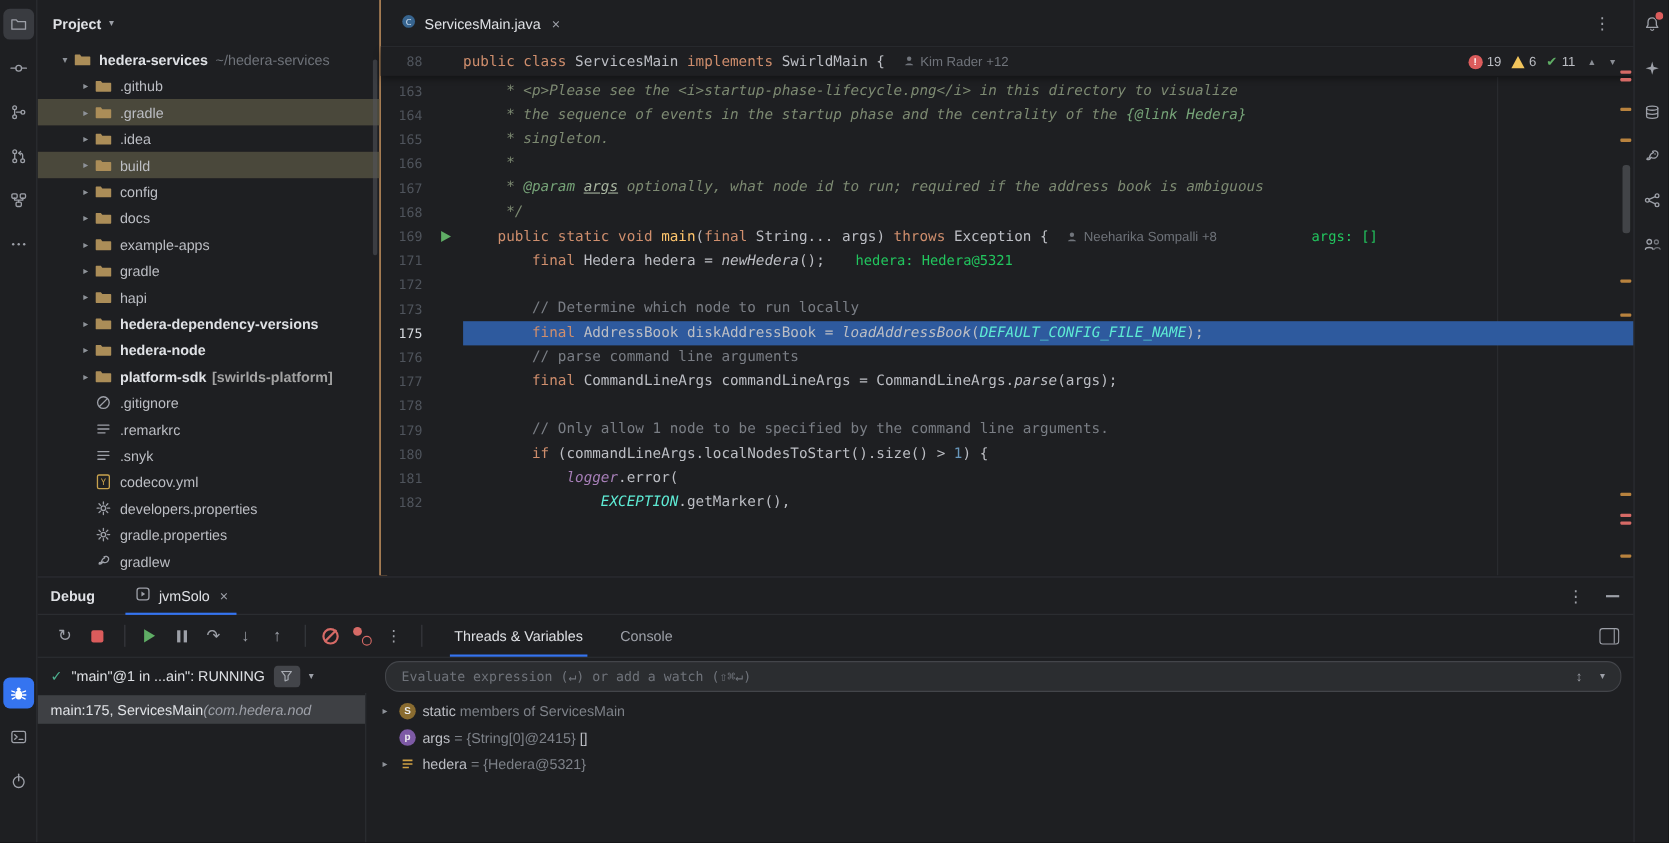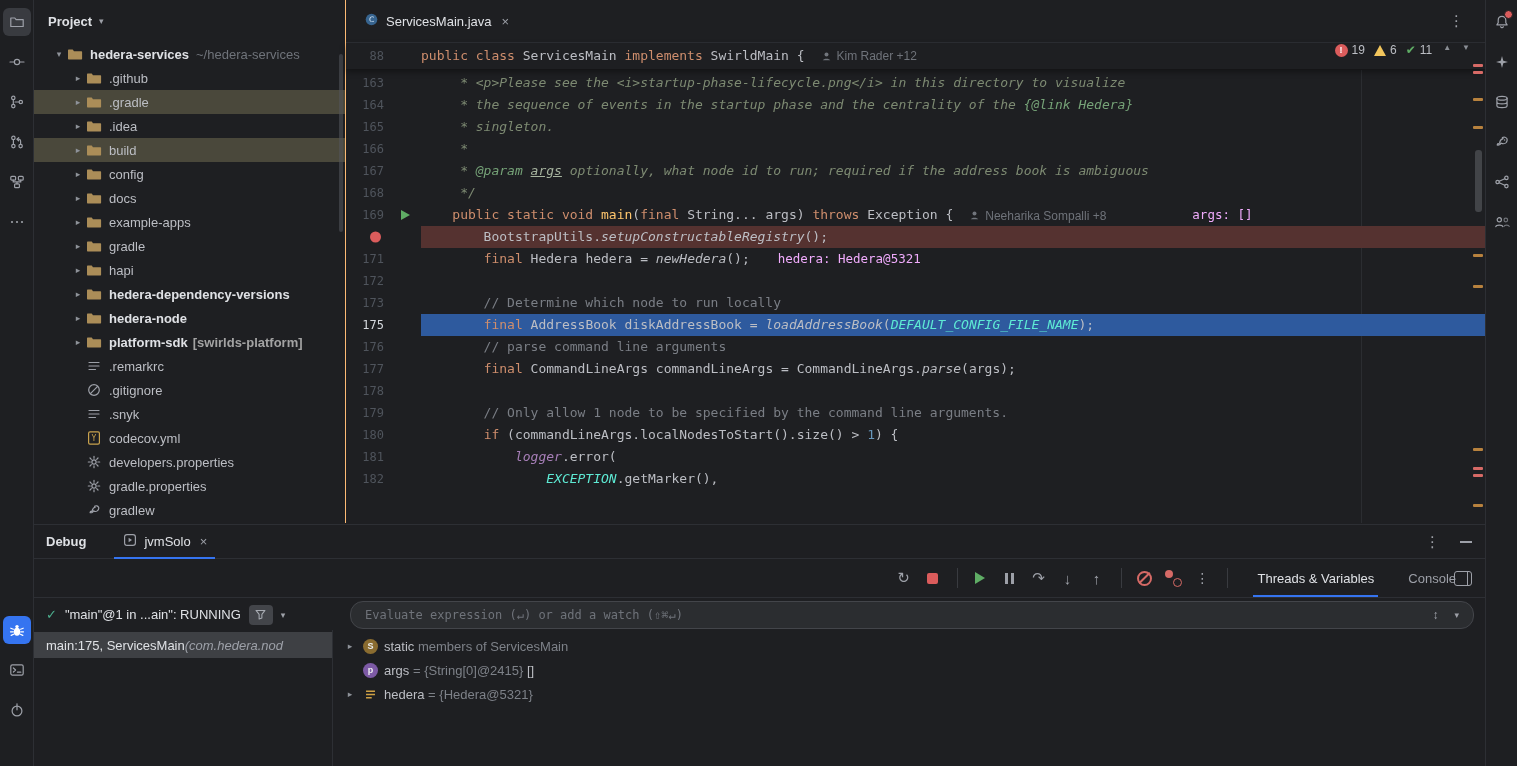--- a/index.html
+++ b/index.html
@@ -62,24 +62,24 @@
   .sg-c{color:#7a7e85;}
   .sg-d{color:#7d8a72;font-style:italic;}
   .sg-dt{color:#76a378;font-style:italic;}
   .sg-dp{color:#a8b5a0;font-style:italic;text-decoration:underline;}
   .sg-cn{color:#5eead4;font-style:italic;}
   .sg-f{color:#a77fb8;font-style:italic;}
   .sg-n{color:#6897bb;}
 
   .author{display:inline-flex;align-items:center;gap:5px;margin-left:16px;color:#6f737a;
           font-family:"Liberation Sans",sans-serif;font-size:12px;vertical-align:middle;}
-  .hint{margin-left:28px;color:#f0abfc;font-size:12.5px;}
+  .hint{margin-left:28px;color:#22c55e;font-size:12.5px;}
   .hint.far{margin-left:86px;}
 
-  .inspections{position:absolute;right:16px;top:0;height:100%;display:flex;align-items:flex-start;gap:9px;font-size:12px;z-index:4;cursor:pointer;}
+  .inspections{position:absolute;right:16px;top:0;height:100%;display:flex;align-items:center;gap:9px;font-size:12px;z-index:4;cursor:pointer;}
   .insp{display:flex;align-items:center;gap:4px;}
   .insp b{font-weight:400;color:#bcbec4;}
   .err-ico{width:13px;height:13px;border-radius:50%;background:#db5c5c;color:#1e1f22;display:flex;align-items:center;justify-content:center;font:700 9px "Liberation Sans",sans-serif;font-style:normal;}
   .err-ico::before{content:"!";color:#fff;}
   .warn-ico{width:0;height:0;border-left:6.5px solid transparent;border-right:6.5px solid transparent;border-bottom:11px solid #f2c55c;display:block;}
   .ok-ico{color:#5fad65;font-style:normal;font-size:12px;}
   .ok-ico::before{content:"✔";}
   .insp-nav{color:#8a8e95;font-size:8px;margin-left:2px;}
   .insp-nav.up::before{content:"▲";}
   .insp-nav.down::before{content:"▼";}
@@ -95,21 +95,21 @@
   .debug{position:absolute;left:34px;right:31px;top:524px;bottom:0;background:#1e1f22;border-top:1px solid #2d2f34;}
   .dbg-header{height:33px;display:flex;align-items:center;padding:0 12px;border-bottom:1px solid #2d2f34;position:relative;}
   .dbg-title{font-weight:700;color:#dfe1e5;margin-right:28px;}
   .dbg-tab{position:relative;height:33px;display:flex;align-items:center;gap:6px;padding:0 8px;color:#dfe1e5;cursor:pointer;}
   .dbg-tab::after{content:"";position:absolute;left:0;right:0;bottom:-1px;height:2px;background:#3574f0;}
   .dbg-tab-close{color:#9da0a8;margin-left:3px;}
   .dbg-header-right{position:absolute;right:14px;display:flex;gap:20px;align-items:center;color:#9da0a8;}
   .kebab{font-size:15px;cursor:pointer;color:#9da0a8;}
   .min-bar{width:12px;height:2px;background:#9da0a8;display:inline-block;cursor:pointer;}
 
-  .dbg-toolbar{height:38px;border-bottom:1px solid #2d2f34;display:flex;align-items:center;padding-left:12px;position:relative;justify-content:flex-end;}
+  .dbg-toolbar{height:38px;border-bottom:1px solid #2d2f34;display:flex;align-items:center;padding-left:12px;position:relative;}
   .dbg-ico{width:26px;height:26px;margin-right:3px;border-radius:4px;display:flex;align-items:center;justify-content:center;color:#9da0a8;font-size:15px;cursor:pointer;position:relative;}
   .ico-rerun::before{content:"↻";}
   .ico-stop::before{content:"";width:11px;height:11px;background:#db5c5c;border-radius:2px;display:block;}
   .ico-resume::before{content:"";width:0;height:0;border-left:10px solid #5fad65;border-top:6px solid transparent;border-bottom:6px solid transparent;display:block;}
   .ico-pause::before{content:"";width:9px;height:11px;border-left:3px solid #9da0a8;border-right:3px solid #9da0a8;box-sizing:border-box;display:block;}
   .ico-step-over::before{content:"↷";}
   .ico-step-into::before{content:"↓";}
   .ico-step-out::before{content:"↑";}
   .ico-mute-breakpoints::before{content:"";width:11px;height:11px;border:2px solid #d66a66;border-radius:50%;display:block;}
   .ico-mute-breakpoints::after{content:"";position:absolute;width:15px;height:2px;background:#d66a66;transform:rotate(-45deg);}
@@ -397,34 +397,34 @@
               <path d="M1.6 3.6h4.1l1.3 1.7h7.5c.3 0 .6.3.6.6v6.9c0 .3-.3.6-.6.6H1.6c-.3 0-.6-.3-.6-.6V4.2c0-.3.3-.6.6-.6z" fill="#ab8d58"></path>
             </svg>
           </span>
           <span class="tree-label b">platform-sdk</span>
           <span class="tree-qual">[swirlds-platform]</span>
         </div>
         <div class="tree-row" style="padding-left: 36px;">
           <span class="tree-chev"></span>
           <span class="tree-ico">
             <svg width="16" height="16" viewBox="0 0 16 16" fill="none" stroke="#9da0a8" stroke-width="1.2" stroke-linecap="round" stroke-linejoin="round">
-              <path d="M3 4.5h10M3 8h10M3 11.5h6.5"></path>
-            </svg>
-          </span>
-          <span class="tree-label">.remarkrc</span>
-        </div>
-        <div class="tree-row" style="padding-left: 36px;">
-          <span class="tree-chev"></span>
-          <span class="tree-ico">
-            <svg width="16" height="16" viewBox="0 0 16 16" fill="none" stroke="#9da0a8" stroke-width="1.2" stroke-linecap="round" stroke-linejoin="round">
               <circle cx="8" cy="8" r="5.3"></circle>
               <path d="M4.4 11.6l7.2-7.2"></path>
             </svg>
           </span>
           <span class="tree-label">.gitignore</span>
+        </div>
+        <div class="tree-row" style="padding-left: 36px;">
+          <span class="tree-chev"></span>
+          <span class="tree-ico">
+            <svg width="16" height="16" viewBox="0 0 16 16" fill="none" stroke="#9da0a8" stroke-width="1.2" stroke-linecap="round" stroke-linejoin="round">
+              <path d="M3 4.5h10M3 8h10M3 11.5h6.5"></path>
+            </svg>
+          </span>
+          <span class="tree-label">.remarkrc</span>
         </div>
         <div class="tree-row" style="padding-left: 36px;">
           <span class="tree-chev"></span>
           <span class="tree-ico">
             <svg width="16" height="16" viewBox="0 0 16 16" fill="none" stroke="#9da0a8" stroke-width="1.2" stroke-linecap="round" stroke-linejoin="round">
               <path d="M3 4.5h10M3 8h10M3 11.5h6.5"></path>
             </svg>
           </span>
           <span class="tree-label">.snyk</span>
         </div>
@@ -544,27 +544,20 @@
         </div>
         <div class="code-line">
           <span class="ln-num">169</span>
           <span class="ln-icon">
             <i class="run-tri"></i>
           </span>
           <div class="ln-code"><span class="sg-p">    </span><span class="sg-k">public static void </span><span class="sg-m">main</span><span class="sg-p">(</span><span class="sg-k">final </span><span class="sg-p">String... args) </span><span class="sg-k">throws </span><span class="sg-p">Exception {</span><span class="author"><svg width="11" height="11" viewBox="0 0 16 16">
                 <circle cx="8" cy="5" r="2.9" fill="#71757c"></circle>
                 <path d="M2.6 13.6c.7-3.3 10.1-3.3 10.8 0z" fill="#71757c"></path>
               </svg><span>Neeharika Sompalli +8</span></span><span class="hint far">args: []</span></div>
-        </div>
-        <div class="code-line">
-          <span class="ln-num">
-            <i class="bp-dot"></i>
-          </span>
-          <span class="ln-icon"></span>
-          <div class="ln-code bg-bp"><span class="sg-p">        BootstrapUtils.</span><span class="sg-s">setupConstructableRegistry</span><span class="sg-p">();</span></div>
         </div>
         <div class="code-line">
           <span class="ln-num">171</span>
           <span class="ln-icon"></span>
           <div class="ln-code"><span class="sg-p">        </span><span class="sg-k">final </span><span class="sg-p">Hedera hedera = </span><span class="sg-s">newHedera</span><span class="sg-p">();</span><span class="hint">hedera: Hedera@5321</span></div>
         </div>
         <div class="code-line">
           <span class="ln-num">172</span>
           <span class="ln-icon"></span>
           <div class="ln-code"></div>

